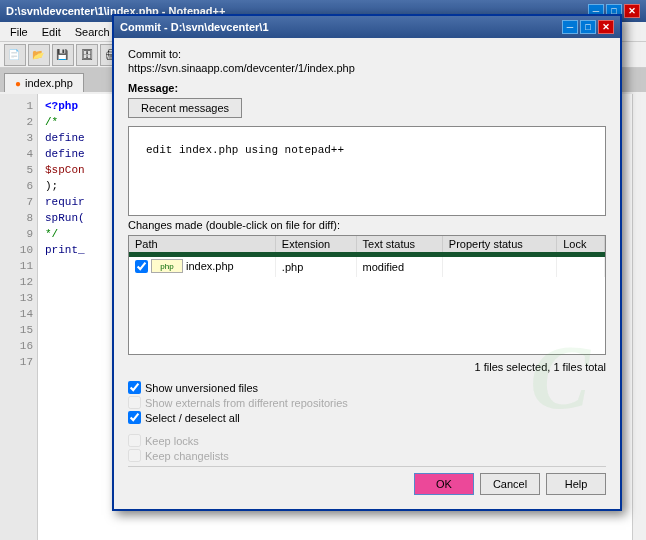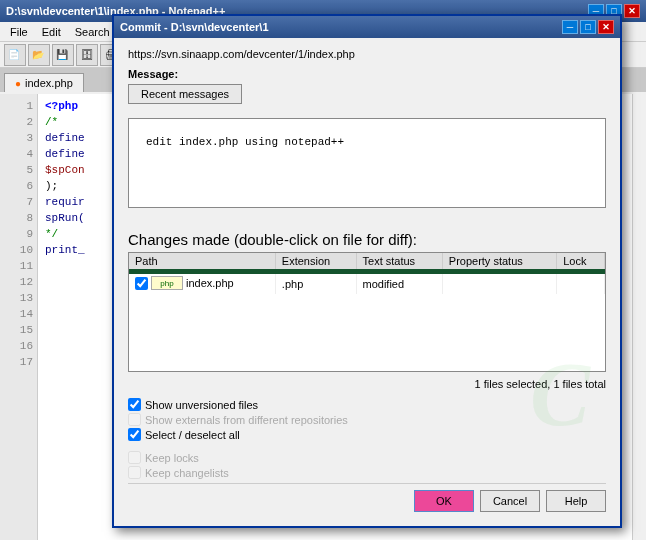--- a/index.html
+++ b/index.html
@@ -205,40 +205,40 @@
       color: #000;
       margin-bottom: 4px;
     }
 
     .recent-messages-btn {
       background: #e8e8e8;
       border: 1px solid #888;
       padding: 3px 12px;
       font-size: 11px;
       cursor: pointer;
-      margin-bottom: 10px;
+      margin-bottom: 4px;
       display: inline-block;
     }
 
     .message-textarea {
       width: 100%;
       height: 90px;
       border: 1px solid #888;
       background: white;
       font-family: 'Courier New', monospace;
       font-size: 11px;
       padding: 17px;
       resize: none;
       color: #000;
     }
 
     .changes-section-label {
-      font-size: 15px;
-      color: #000;
-      margin: 20px 0 4px;
+      font-size: 11px;
+      color: #000;
+      margin: 0 0 4px;
     }
 
     
     .file-table-container {
       border: 1px solid #888;
       background: white;
       height: 120px;
       overflow-y: auto;
       margin-bottom: 6px;
     }
@@ -420,20 +420,21 @@
     <div class="dialog-title-btns">
       <div class="dialog-title-btn btn-min">─</div>
       <div class="dialog-title-btn btn-max">□</div>
       <div class="dialog-title-btn btn-close">✕</div>
     </div>
   </div>
 
   <div class="dialog-content">
 
     
+    <div class="dialog-label">Commit to:</div>
     <div class="dialog-url">https://svn.sinaapp.com/devcenter/1/index.php</div>
 
     
     <div class="dialog-section-label">Message:</div>
     <div style="margin-bottom:4px;">
       <button class="recent-messages-btn">Recent messages</button>
     </div>
     <textarea class="message-textarea" spellcheck="false" style="">edit index.php using notepad++</textarea>
 
     

